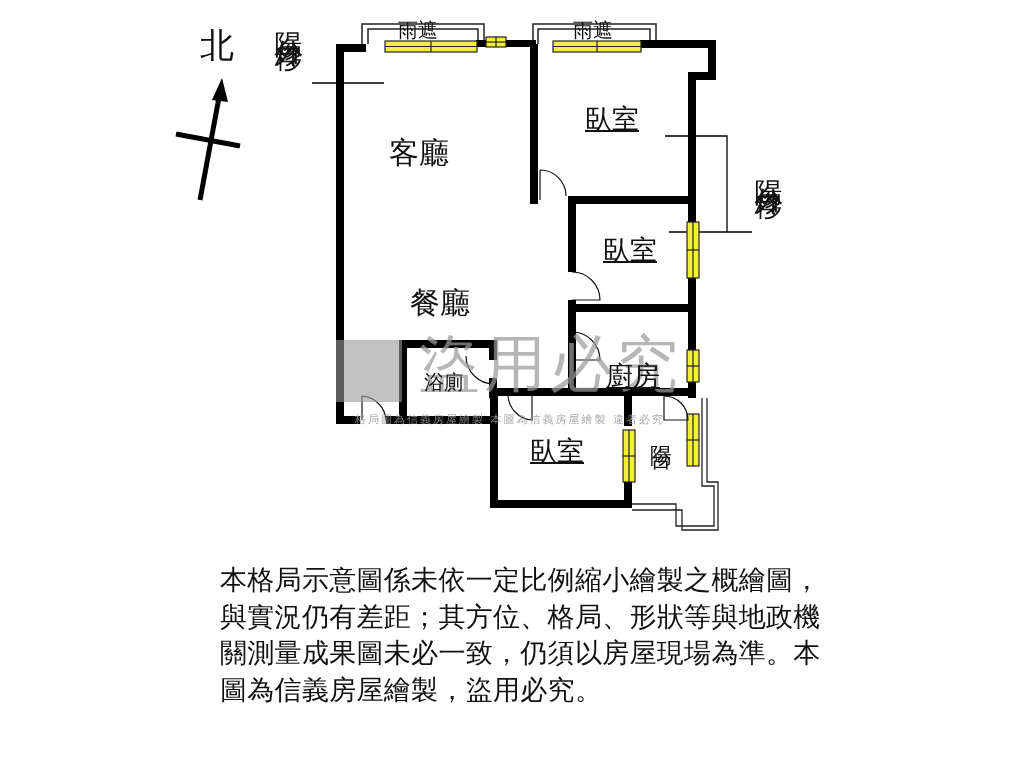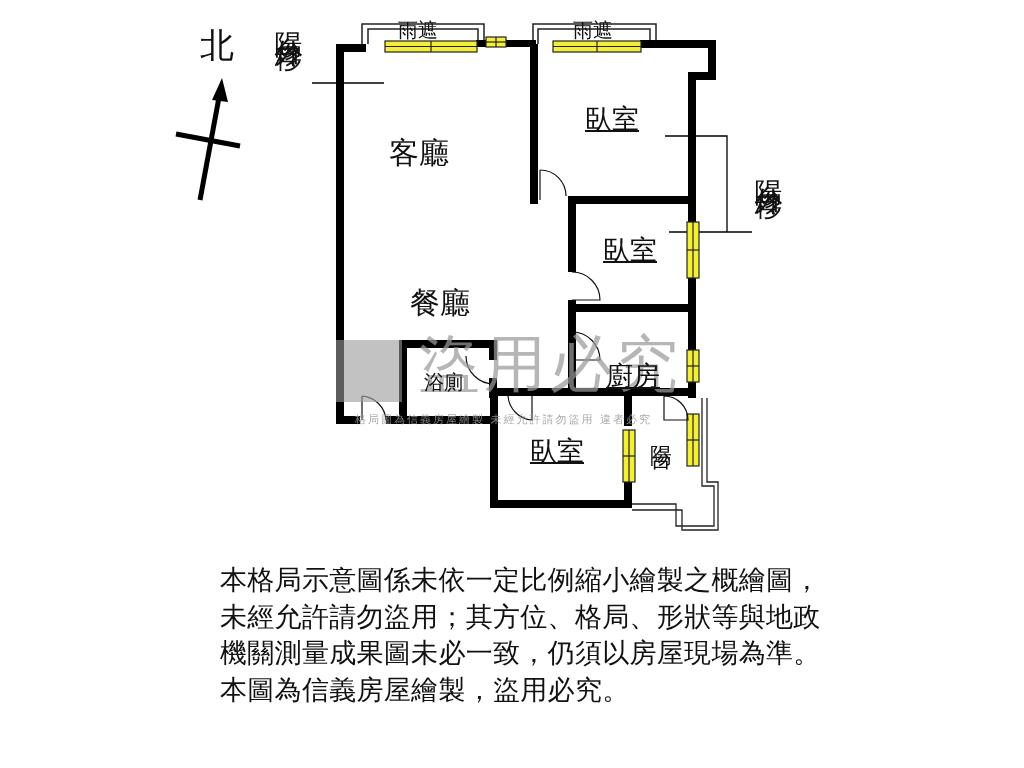--- a/index.html
+++ b/index.html
@@ -118,21 +118,21 @@
       <path d="M362 396 A26 26 0 0 1 386 420"></path>
       <line x1="362" y1="396" x2="362" y2="420"></line>
       <path d="M508 396 A26 26 0 0 0 532 420 L532 396"></path>
       <path d="M664 396 A24 24 0 0 1 688 420 L664 420 L664 396"></path>
     </g>
   </svg>
 
   
   <div style="position:absolute;left:336px;top:340px;width:66px;height:62px;background:#9a9a9a;opacity:0.6;"></div>
   <div class="wm-brand">盜用必究</div>
-  <div class="wm-note">格局圖為信義房屋繪製 未經允許請勿盜用 違者必究</div>
+  <div class="wm-note">格局圖為信義房屋繪製 本圖為信義房屋繪製 違者必究</div>
 
   
   <div class="lbl" style="left:200px;top:28px;font-size:34px;">北</div>
 
   
   <div class="lbl vert" style="left:274px;top:10px;">陽台外移</div>
   <div class="lbl vert" style="left:754px;top:158px;">陽台外移</div>
   <div class="lbl lbl-sm" style="left:398px;top:20px;">雨遮</div>
   <div class="lbl lbl-sm" style="left:573px;top:20px;">雨遮</div>
 
@@ -140,13 +140,13 @@
   <div class="lbl lbl-lg" style="left:389px;top:138px;">客廳</div>
   <div class="lbl lbl-lg" style="left:410px;top:288px;">餐廳</div>
   <div class="lbl lbl-md" style="left:585px;top:105px;">臥室</div>
   <div class="lbl lbl-md" style="left:603px;top:236px;">臥室</div>
   <div class="lbl lbl-md" style="left:530px;top:437px;">臥室</div>
   <div class="lbl lbl-md" style="left:606px;top:350px;margin-top:12px;">廚房</div>
   <div class="lbl lbl-sm" style="left:424px;top:372px;">浴廁</div>
   <div class="lbl vert" style="left:650px;top:428px;font-size:22px;letter-spacing:2px;">陽台</div>
 </div>
 
-<div class="disclaimer">本格局示意圖係未依一定比例縮小繪製之概繪圖，未經允許請勿盜用；其方位、格局、形狀等與地政機關測量成果圖未必一致，仍須以房屋現場為準。本圖為信義房屋繪製，盜用必究。</div>
+<div class="disclaimer">本格局示意圖係未依一定比例縮小繪製之概繪圖，與實況仍有差距；其方位、格局、形狀等與地政機關測量成果圖未必一致，仍須以房屋現場為準。本圖為信義房屋繪製，盜用必究。</div>
 
 </body></html>

